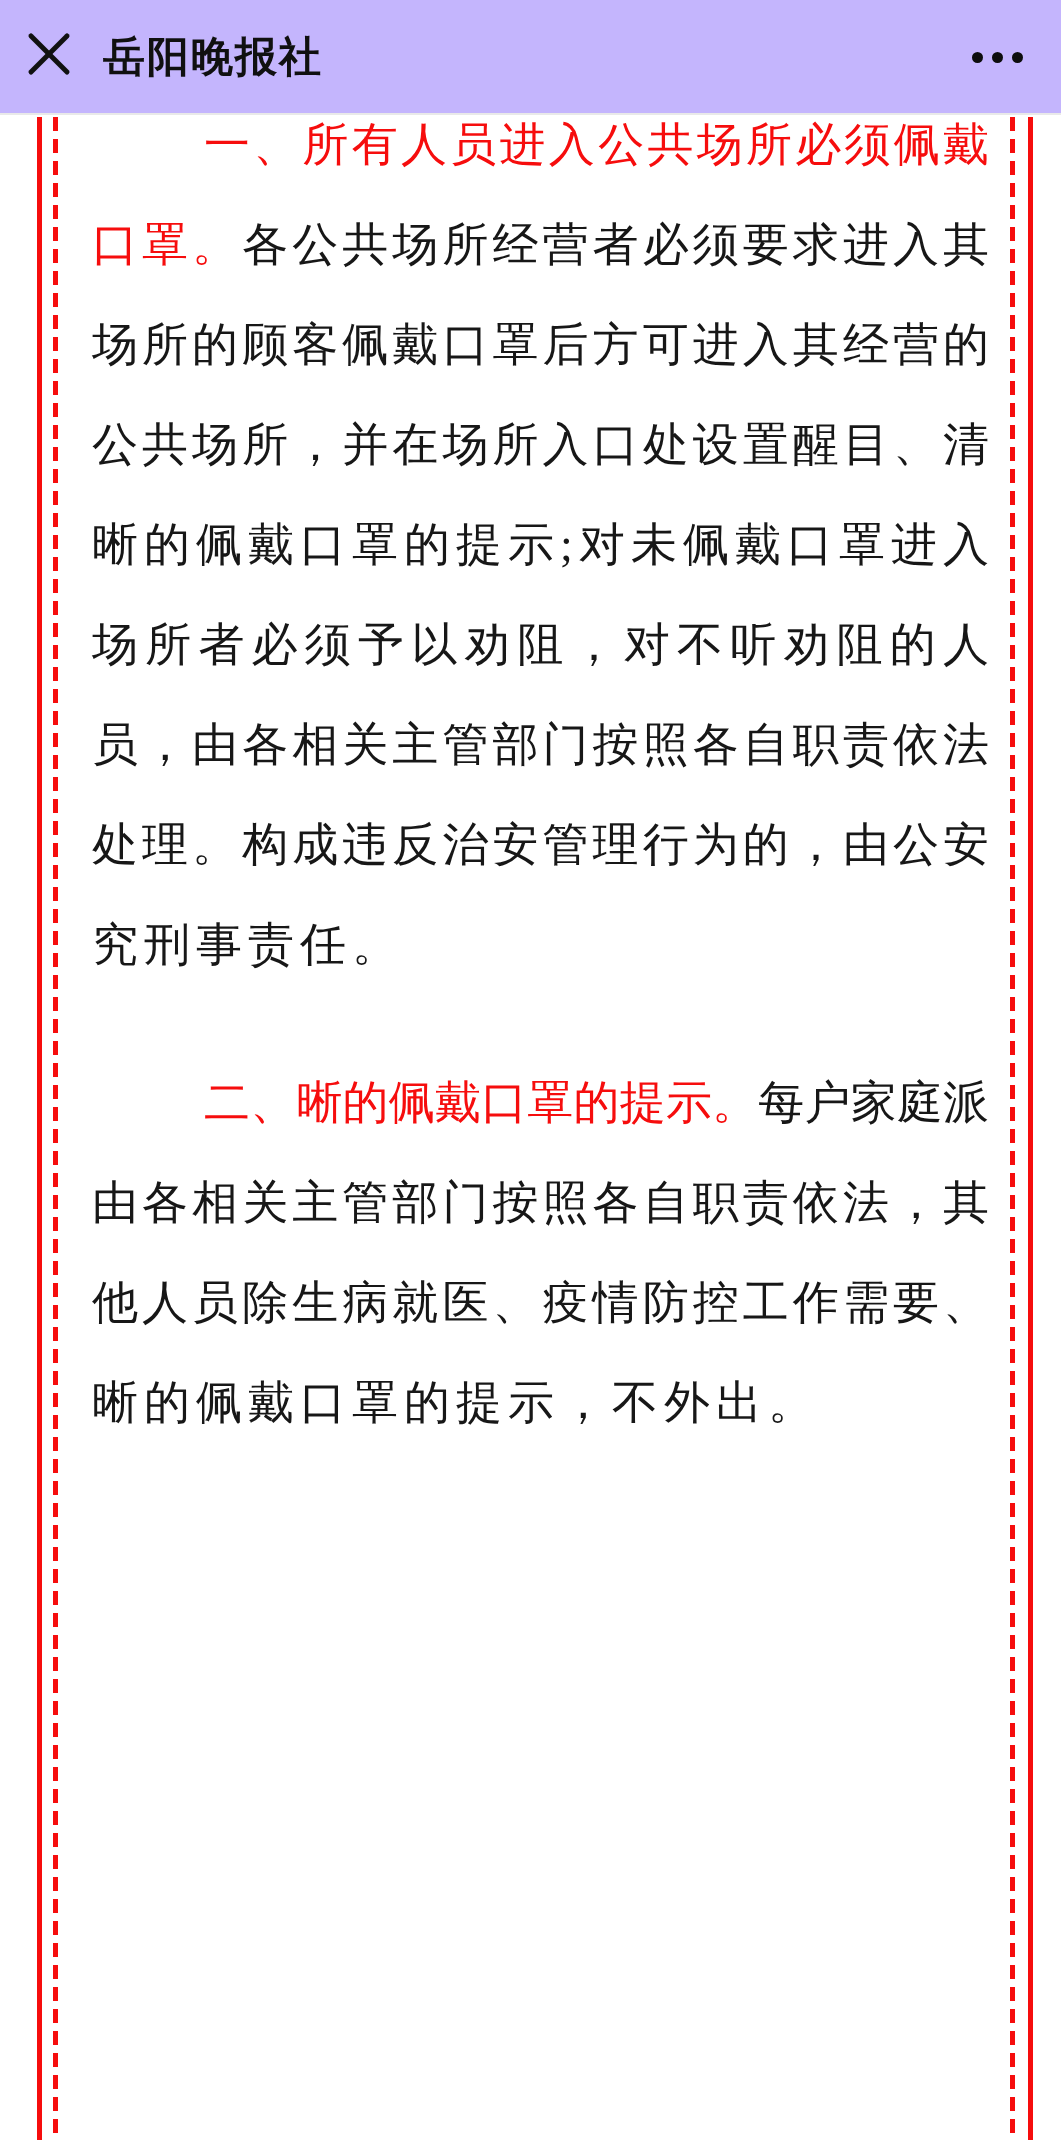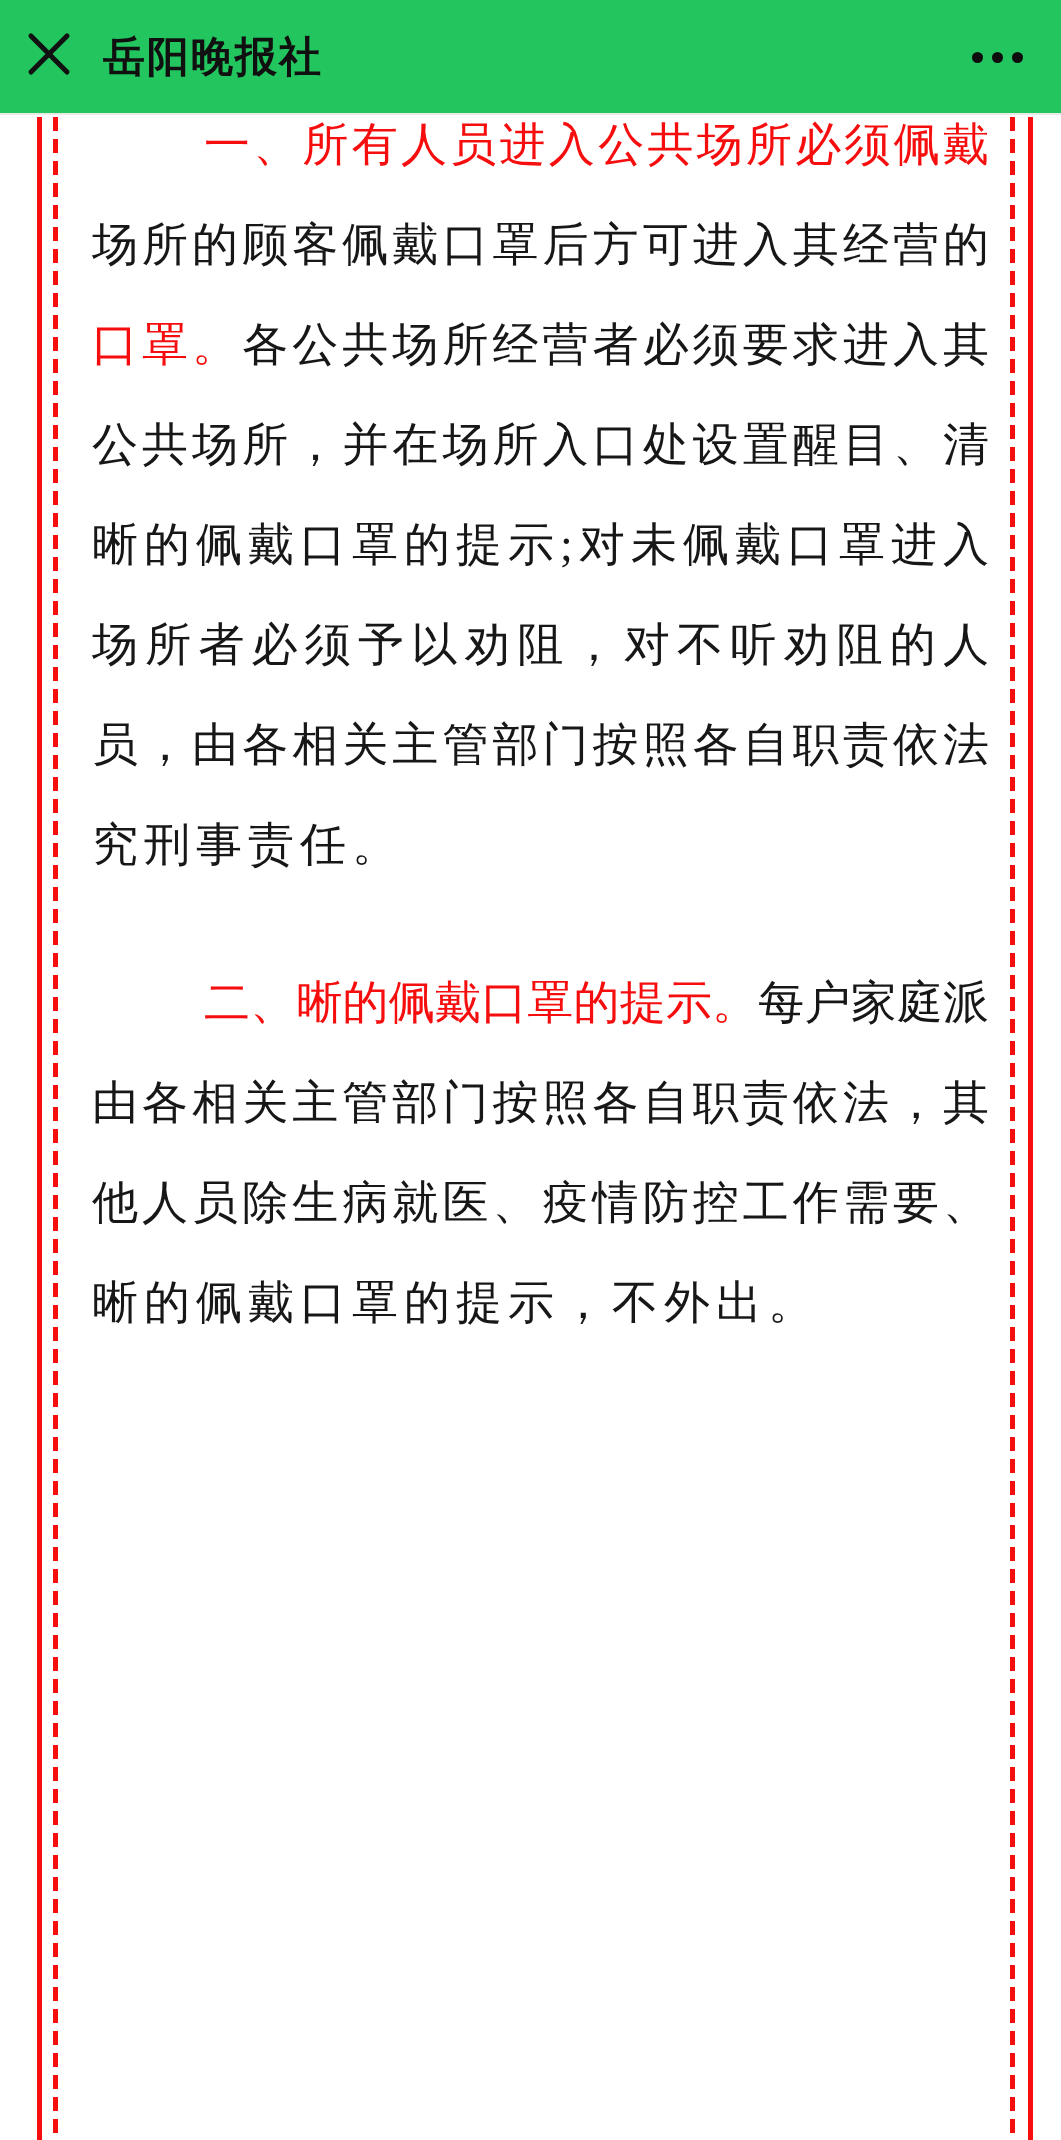--- a/index.html
+++ b/index.html
@@ -7,21 +7,21 @@
     --ink:#171717;
     --sep:#e9e9e9;
   }
   html,body{margin:0;padding:0;}
   body{
     width:1061px;height:2140px;position:relative;background:#ffffff;
     font-family:"DejaVu Sans",sans-serif;overflow:hidden;
   }
   
   .header{
-    position:absolute;top:0;left:0;width:1061px;height:115px;background:#22c55e;
+    position:absolute;top:0;left:0;width:1061px;height:115px;background:#c4b5fd;
     border-bottom:2px solid var(--sep);box-sizing:border-box;z-index:5;
   }
   .close-btn{position:absolute;left:26px;top:31px;width:46px;height:46px;cursor:pointer;}
   .close-btn svg{display:block;width:100%;height:100%;}
   .page-title{
     position:absolute;left:103px;top:14px;height:86px;line-height:86px;
     font-size:42px;color:#101010;letter-spacing:2px;
     font-family:"Liberation Serif","DejaVu Serif",serif;font-weight:600;
   }
   .more-menu{
@@ -78,26 +78,27 @@
 
 <div class="content">
   <div class="vline solid  vl-solid-left"></div>
   <div class="vline dashed vl-dash-left"></div>
   <div class="vline dashed vl-dash-right"></div>
   <div class="vline solid  vl-solid-right"></div>
 
   <div class="text-col">
       <div class="para">
         <div class="line indent"><span class="seg red">一、所有人员进入公共场所必须佩戴</span></div>
+        <div class="line"><span class="seg red">口罩。</span><span class="seg black">各公共场所经营者必须要求进入其</span></div>
         <div class="line"><span class="seg black">场所的顾客佩戴口罩后方可进入其经营的</span></div>
-        <div class="line"><span class="seg red">口罩。</span><span class="seg black">各公共场所经营者必须要求进入其</span></div>
         <div class="line"><span class="seg black">公共场所，并在场所入口处设置醒目、清</span></div>
         <div class="line"><span class="seg black">晰的佩戴口罩的提示;对未佩戴口罩进入</span></div>
         <div class="line"><span class="seg black">场所者必须予以劝阻，对不听劝阻的人</span></div>
         <div class="line"><span class="seg black">员，由各相关主管部门按照各自职责依法</span></div>
+        <div class="line"><span class="seg black">处理。构成违反治安管理行为的，由公安</span></div>
         <div class="line short"><span class="seg black">究刑事责任。</span></div>
       </div>
       <div class="para">
         <div class="line indent"><span class="seg red">二、晰的佩戴口罩的提示。</span><span class="seg black">每户家庭派</span></div>
         <div class="line"><span class="seg black">由各相关主管部门按照各自职责依法，其</span></div>
         <div class="line"><span class="seg black">他人员除生病就医、疫情防控工作需要、</span></div>
         <div class="line short"><span class="seg black">晰的佩戴口罩的提示，不外出。</span></div>
       </div>
     </div>
 </div>

